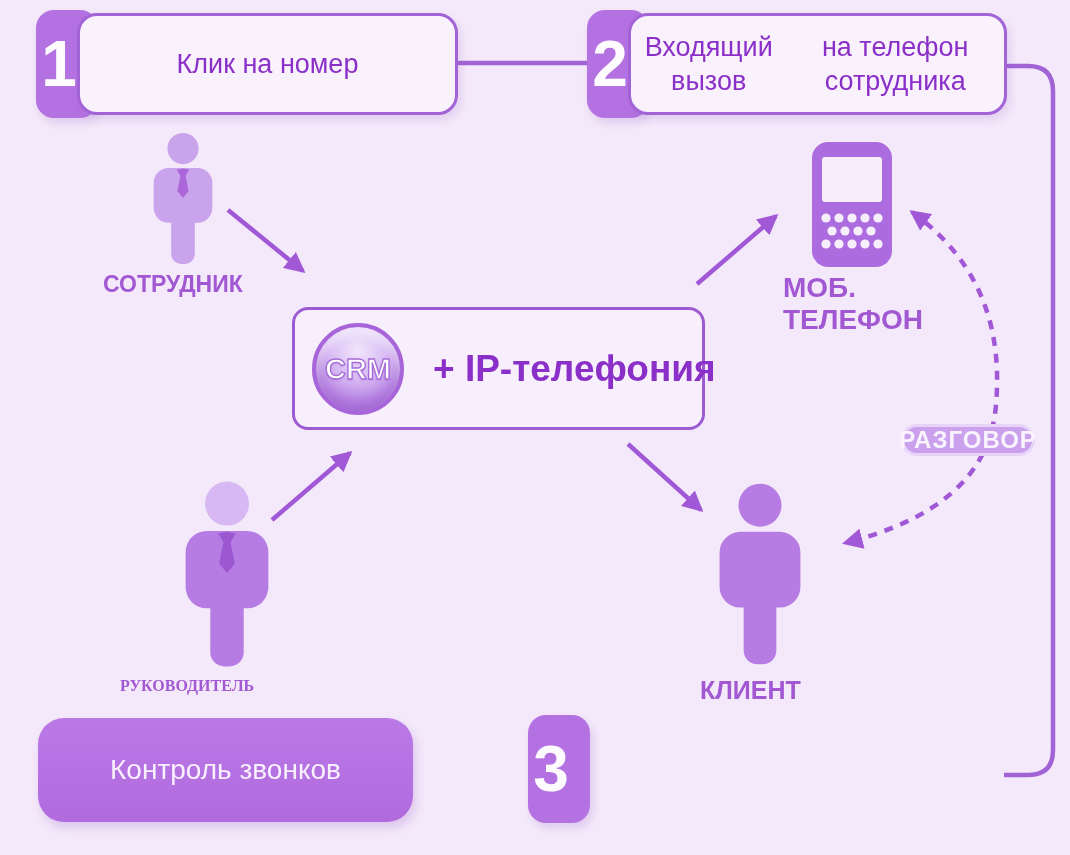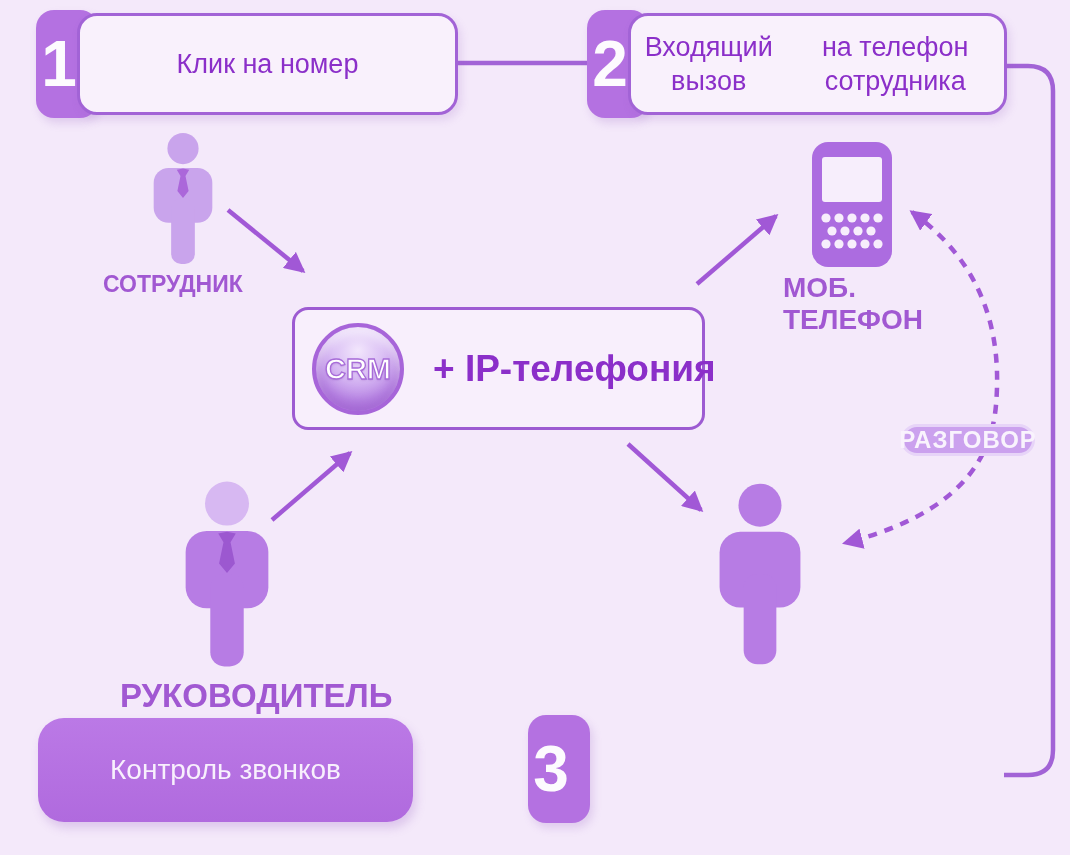--- a/index.html
+++ b/index.html
@@ -159,29 +159,30 @@
   <div class="actor-label" style="left:103px;top:271px;width:160px;font-size:23px;">СОТРУДНИК</div>
 
   <div class="person person-manager" style="left:183px;top:474px;width:88px;height:200px;">
     <svg viewBox="0 0 100 210" preserveAspectRatio="xMidYMid meet">
       <circle class="p-head" cx="50" cy="25" r="25"></circle>
       <rect class="p-torso" x="3" y="56" width="94" height="88" rx="24"></rect>
       <rect class="p-legs" x="31" y="105" width="38" height="105" rx="16"></rect>
       <path class="p-tie" d="M50,57 l-10,2 l6,10 l-5,24 l9,11 l9,-11 l-5,-24 l6,-10 z"></path>
     </svg>
   </div>
-  <div class="actor-label" style="left:120px;top:677px;width:216px;font-size:33px;">РУКОВОДИТЕЛЬ</div>
+  <div class="actor-label" style="left:120px;top:677px;width:216px;font-size:16px;font-family:Liberation Serif, serif;">РУКОВОДИТЕЛЬ</div>
 
   <div class="person person-client" style="left:717px;top:474px;width:86px;height:200px;">
     <svg viewBox="0 0 100 210" preserveAspectRatio="xMidYMid meet">
       <circle class="p-head" cx="50" cy="25" r="25"></circle>
       <rect class="p-torso" x="3" y="56" width="94" height="88" rx="24"></rect>
       <rect class="p-legs" x="31" y="105" width="38" height="105" rx="16"></rect>
     </svg>
   </div>
+  <div class="actor-label" style="left:700px;top:676px;width:130px;font-size:25px;">КЛИЕНТ</div>
 
   <div class="phone">
     <svg viewBox="0 0 80 125" width="80" height="125">
       <rect x="0" y="0" width="80" height="125" rx="16" fill="#ac6ce0"></rect>
       <rect x="10" y="15" width="60" height="45" rx="3" fill="#f7eefc"></rect>
       <g fill="#f7eefc">
         <circle cx="14" cy="76" r="4.6"></circle>
           <circle cx="27" cy="76" r="4.6"></circle>
           <circle cx="40" cy="76" r="4.6"></circle>
           <circle cx="53" cy="76" r="4.6"></circle>

